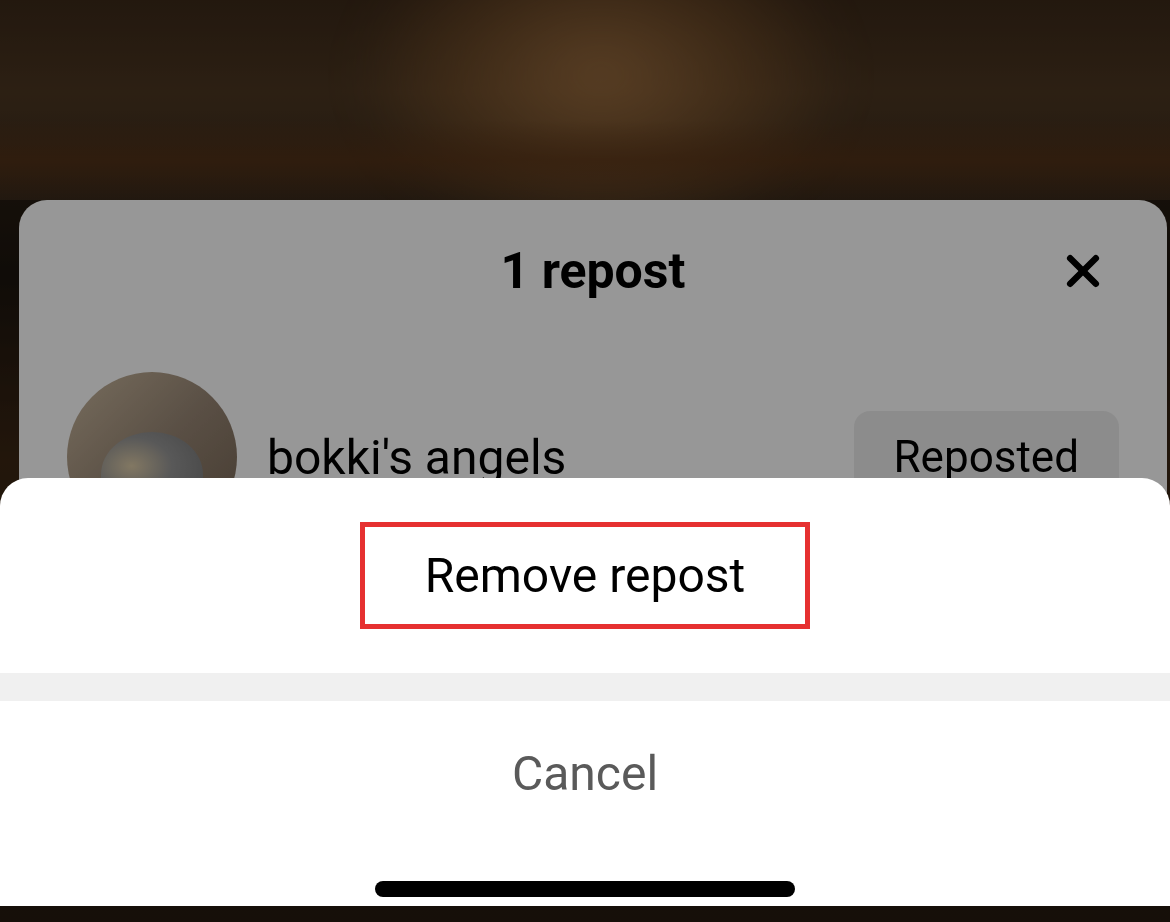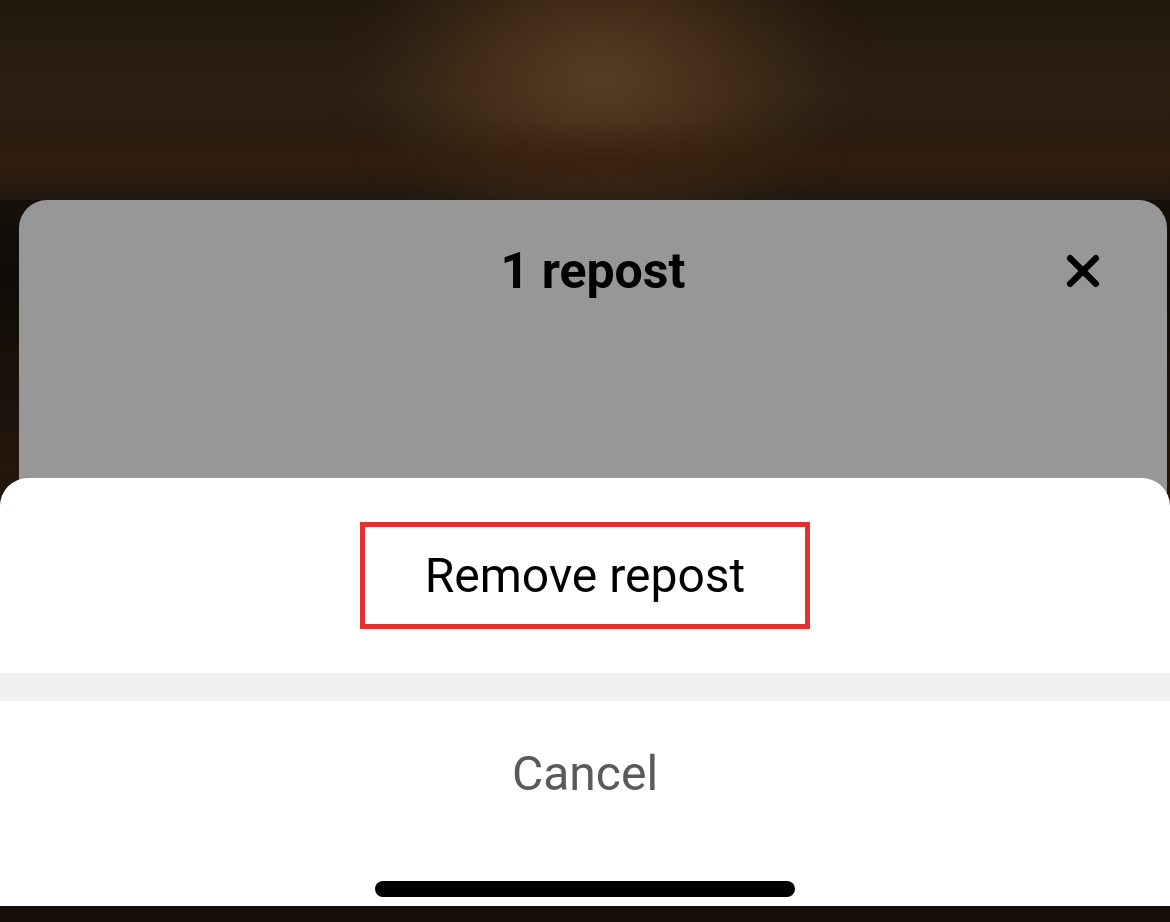--- a/index.html
+++ b/index.html
@@ -225,20 +225,25 @@
   <div class="sheet-header">
     <div class="sheet-title">1 repost</div>
     <div class="close-button">
       <svg viewBox="0 0 24 24" fill="none" stroke="#000" stroke-width="3.5" stroke-linecap="round">
         <line x1="5" y1="5" x2="19" y2="19"></line>
         <line x1="19" y1="5" x2="5" y2="19"></line>
       </svg>
     </div>
   </div>
 
+  <div class="user-row">
+    <div class="avatar"></div>
+    <div class="username">bokki's angels</div>
+    <div class="reposted-badge">Reposted</div>
+  </div>
 </div>
 
 <div class="sheet-overlay"></div>
 
 <div class="action-sheet">
   <div class="action-item-group">
     <div class="action-item">
       <div class="highlight-box">
         <span>Remove repost</span>
       </div>

